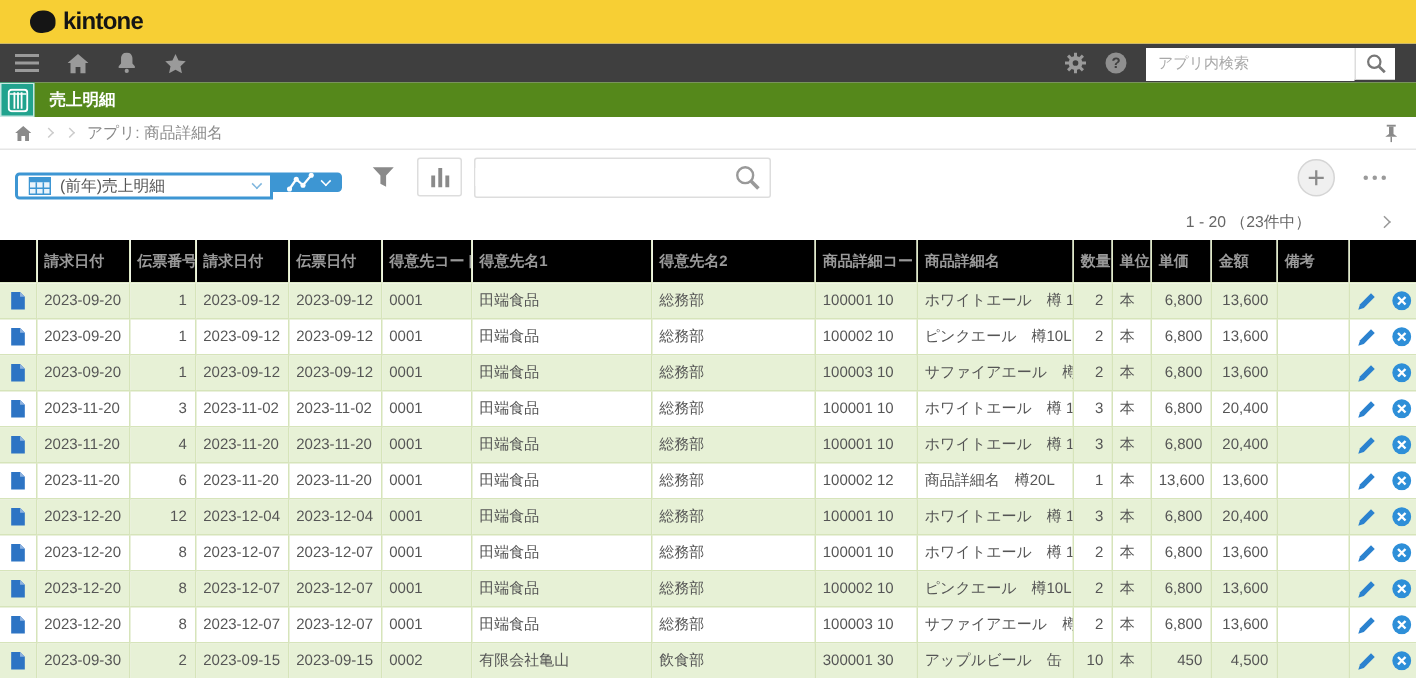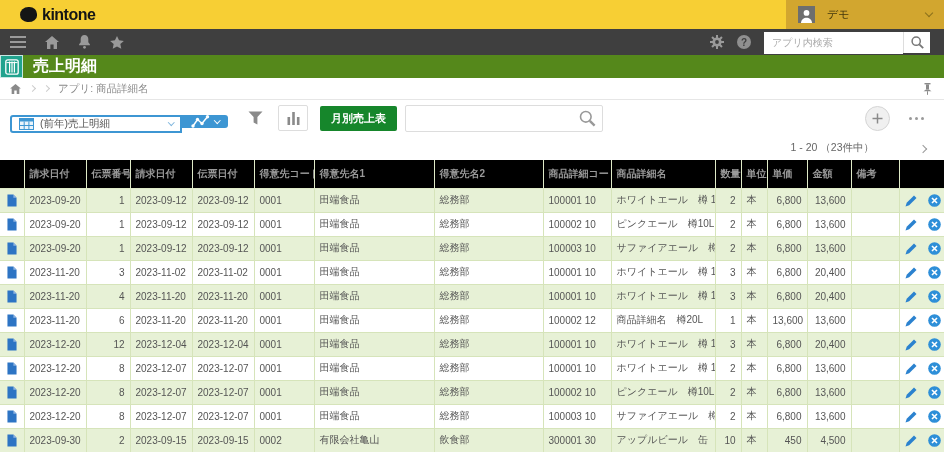--- a/index.html
+++ b/index.html
@@ -34,21 +34,21 @@
   .app-search { display:flex; align-items:stretch; background:#fff; height:21px; width:166px; }
   .app-search input { flex:1; min-width:0; border:none; outline:none; font-size:10px; padding:11px 8px; color:#444;
                       font-family:"Liberation Sans","DejaVu Sans",sans-serif; }
   .app-search input::placeholder { color:#a9a9a9; }
   .app-search-btn { width:27px; border-left:1px solid #ddd; display:flex; align-items:center; justify-content:center; color:#777; cursor:pointer; background:#fff; }
 
   
   .appbar { height:23px; background:#55881b; display:flex; align-items:center; }
   .app-icon { width:23px; height:23px; background:#21a38e; display:flex; align-items:center; justify-content:center;
               box-shadow: inset 0 0 0 1px rgba(255,255,255,.75); cursor:pointer; }
-  .app-title { color:#fff; font-weight:bold; font-size:16px; margin-left:10px; }
+  .app-title { color:#fff; font-weight:bold; font-size:11px; margin-left:10px; }
 
   
   .breadcrumb { height:22px; background:#fff; border-bottom:1px solid #e6e6e6; display:flex; align-items:center;
                 padding:0 12px 0 10px; gap:9px; font-size:10.5px; color:#8a8a8a; }
   .crumb-sep { width:5px; height:5px; border-top:1px solid #ccc; border-right:1px solid #ccc; transform:rotate(45deg); }
   .crumb-link { color:#2076ba; cursor:pointer; text-decoration:none; }
   .crumb-pin { margin-left:auto; color:#8a8a8a; cursor:pointer; }
 
   
   .toolbar { height:36px; display:flex; align-items:center; padding:0 10px; gap:8px; background:#fff; }
@@ -93,30 +93,20 @@
   td.c-actions { text-align:center; padding:0; }
   .act { display:inline-block; vertical-align:middle; margin:0 5px; cursor:pointer; }
 </style>
 </head>
 <body>
 
 <div class="topbar">
   <div class="logo">
     <span class="logo-mark"></span>
     <span class="logo-text">kintone</span>
-  </div>
-  <div class="user-chip">
-    <span class="avatar">
-      <svg width="15" height="15" viewBox="0 0 14 14">
-        <circle cx="7" cy="4.6" r="2.7" fill="#fff"></circle>
-        <path d="M1.8 14c.4-3.4 2.7-4.8 5.2-4.8s4.8 1.4 5.2 4.8z" fill="#fff"></path>
-      </svg>
-    </span>
-    <span class="user-name">デモ</span>
-    <span class="chev"></span>
   </div>
 </div>
 
 <div class="navbar">
   <div class="nav-left">
     <span class="nav-icon">
       <svg width="16" height="12" viewBox="0 0 16 12" fill="currentColor">
           <rect width="16" height="2"></rect>
           <rect y="5" width="16" height="2"></rect>
           <rect y="10" width="16" height="2"></rect>
@@ -226,21 +216,20 @@
         <path d="M0.5 0.5h14L9.4 6v7.5l-3.8-2V6z"></path>
       </svg>
   </button>
   <button class="tool-icon-btn boxed">
     <svg width="13" height="13" viewBox="0 0 13 13" fill="currentColor">
       <rect x="0.5" y="5" width="2.6" height="8"></rect>
       <rect x="5.2" y="0" width="2.6" height="13"></rect>
       <rect x="9.9" y="5" width="2.6" height="8"></rect>
     </svg>
   </button>
-  <button class="report-btn">月別売上表</button>
   <div class="record-search">
     <input type="text" value="" style="">
     <span class="mag">
       <svg width="17" height="17" viewBox="0 0 17 17">
           <circle cx="6.8" cy="6.8" r="5.3" fill="none" stroke="currentColor" stroke-width="1.6"></circle>
           <line x1="10.8" y1="10.8" x2="15.6" y2="15.6" stroke="currentColor" stroke-width="2.4"></line>
         </svg>
     </span>
   </div>
   <div class="toolbar-right">

